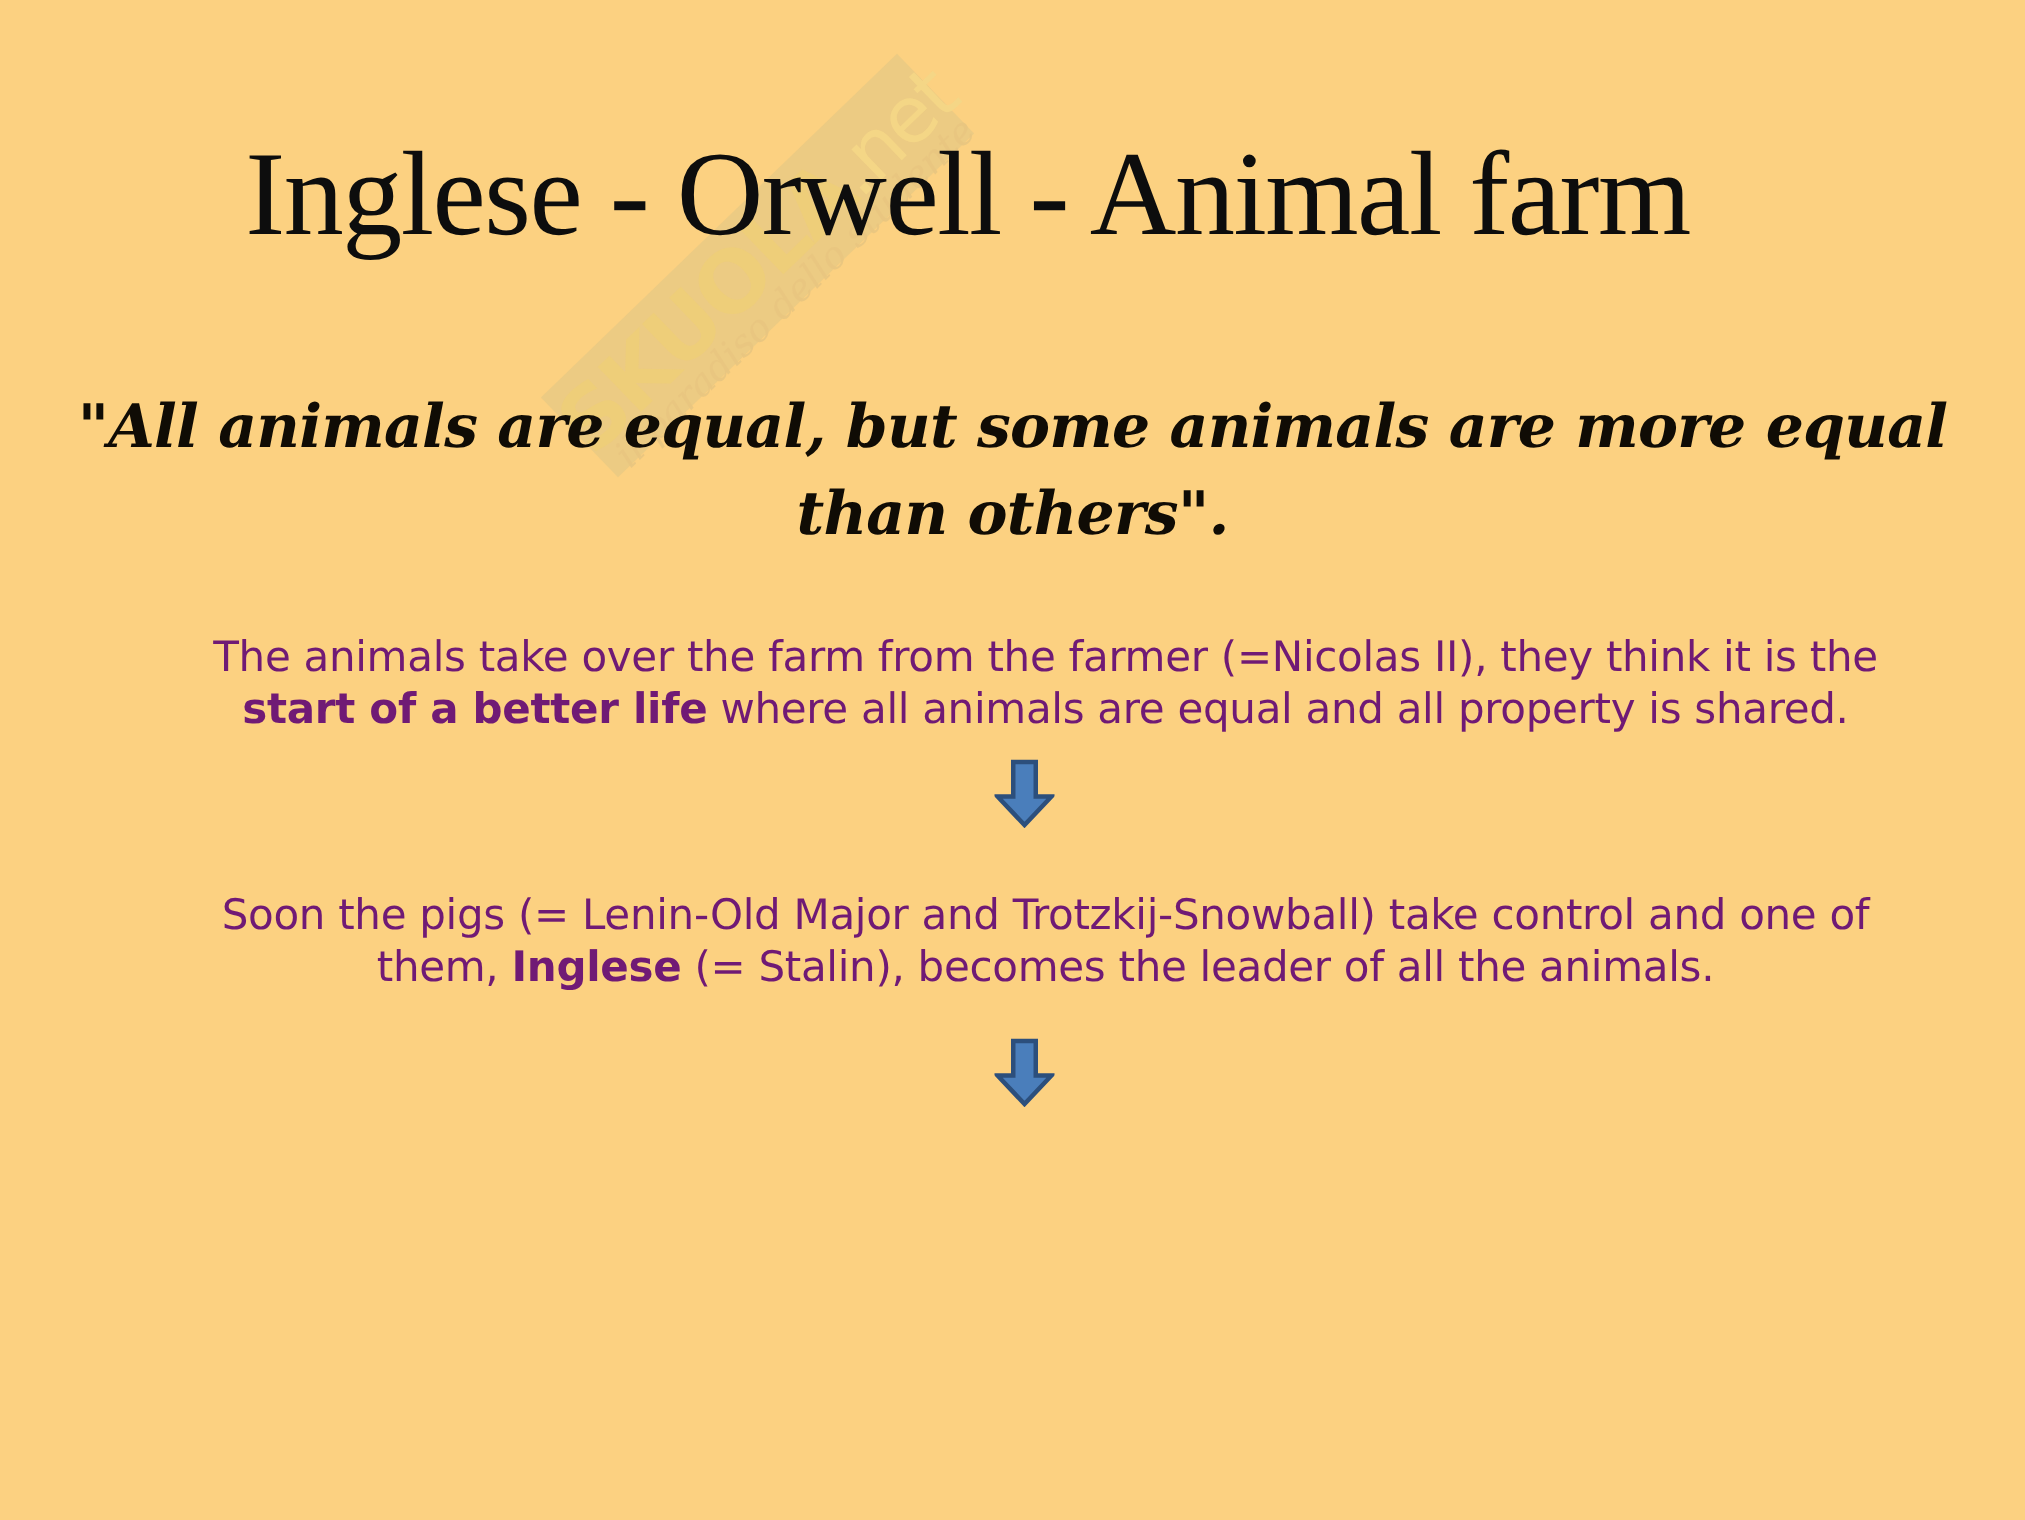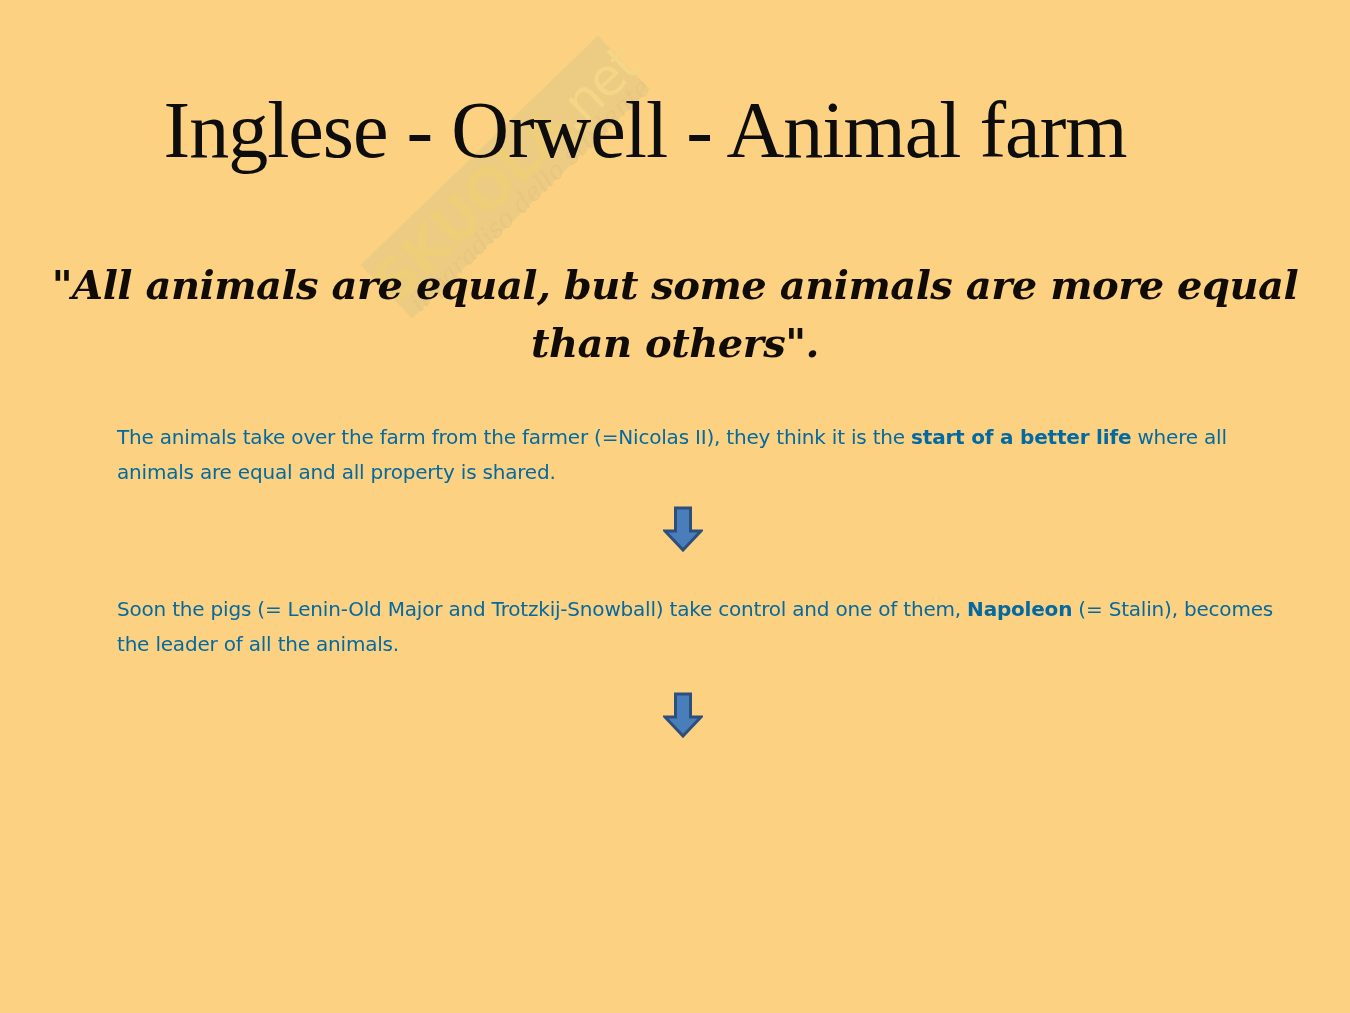--- a/index.html
+++ b/index.html
@@ -112,24 +112,24 @@
   
   #body-block {
     position: absolute;
     left: 117px;
     top: 420px;
     width: 1160px;
     z-index: 2;
   }
   .para {
     font-family: "DejaVu Sans", sans-serif;
-    font-size: 20px;
+    font-size: 28px;
     line-height: 35px;
-    color: #0369a1;
-    text-align: left;
+    color: #701a75;
+    text-align: center;
     letter-spacing: -0.2px;
   }
   .para b { font-weight: bold; }
 
   .gap-sm { height: 16px; }
   .gap-md { height: 30px; }
   .gap-lg { height: 40px; }
 
   .arrow-row {
     width: 1160px;
@@ -163,21 +163,21 @@
     <div class="gap-sm"></div>
 
     <div class="arrow-row">
       <svg class="arrow-icon" width="40" height="46" viewBox="0 0 40 46">
         <polygon points="12.5,2 27.5,2 27.5,25 38,25 20,44 2,25 12.5,25" fill="#4a7ebb" stroke="#2c4f7c" stroke-width="3" stroke-linejoin="miter"></polygon>
       </svg>
     </div>
 
     <div class="gap-lg"></div>
 
-    <div class="para"><span>Soon the pigs (= Lenin-Old Major and Trotzkij-Snowball) take control and one of them, </span><b>Napoleon</b><span> (= Stalin), becomes the leader of all the animals.</span></div>
+    <div class="para"><span>Soon the pigs (= Lenin-Old Major and Trotzkij-Snowball) take control and one of them, </span><b>Inglese</b><span> (= Stalin), becomes the leader of all the animals.</span></div>
 
     <div class="gap-md"></div>
 
     <div class="arrow-row second">
       <svg class="arrow-icon" width="40" height="46" viewBox="0 0 40 46">
         <polygon points="12.5,2 27.5,2 27.5,25 38,25 20,44 2,25 12.5,25" fill="#4a7ebb" stroke="#2c4f7c" stroke-width="3" stroke-linejoin="miter"></polygon>
       </svg>
     </div>
 
     <div class="gap-lg"></div>

